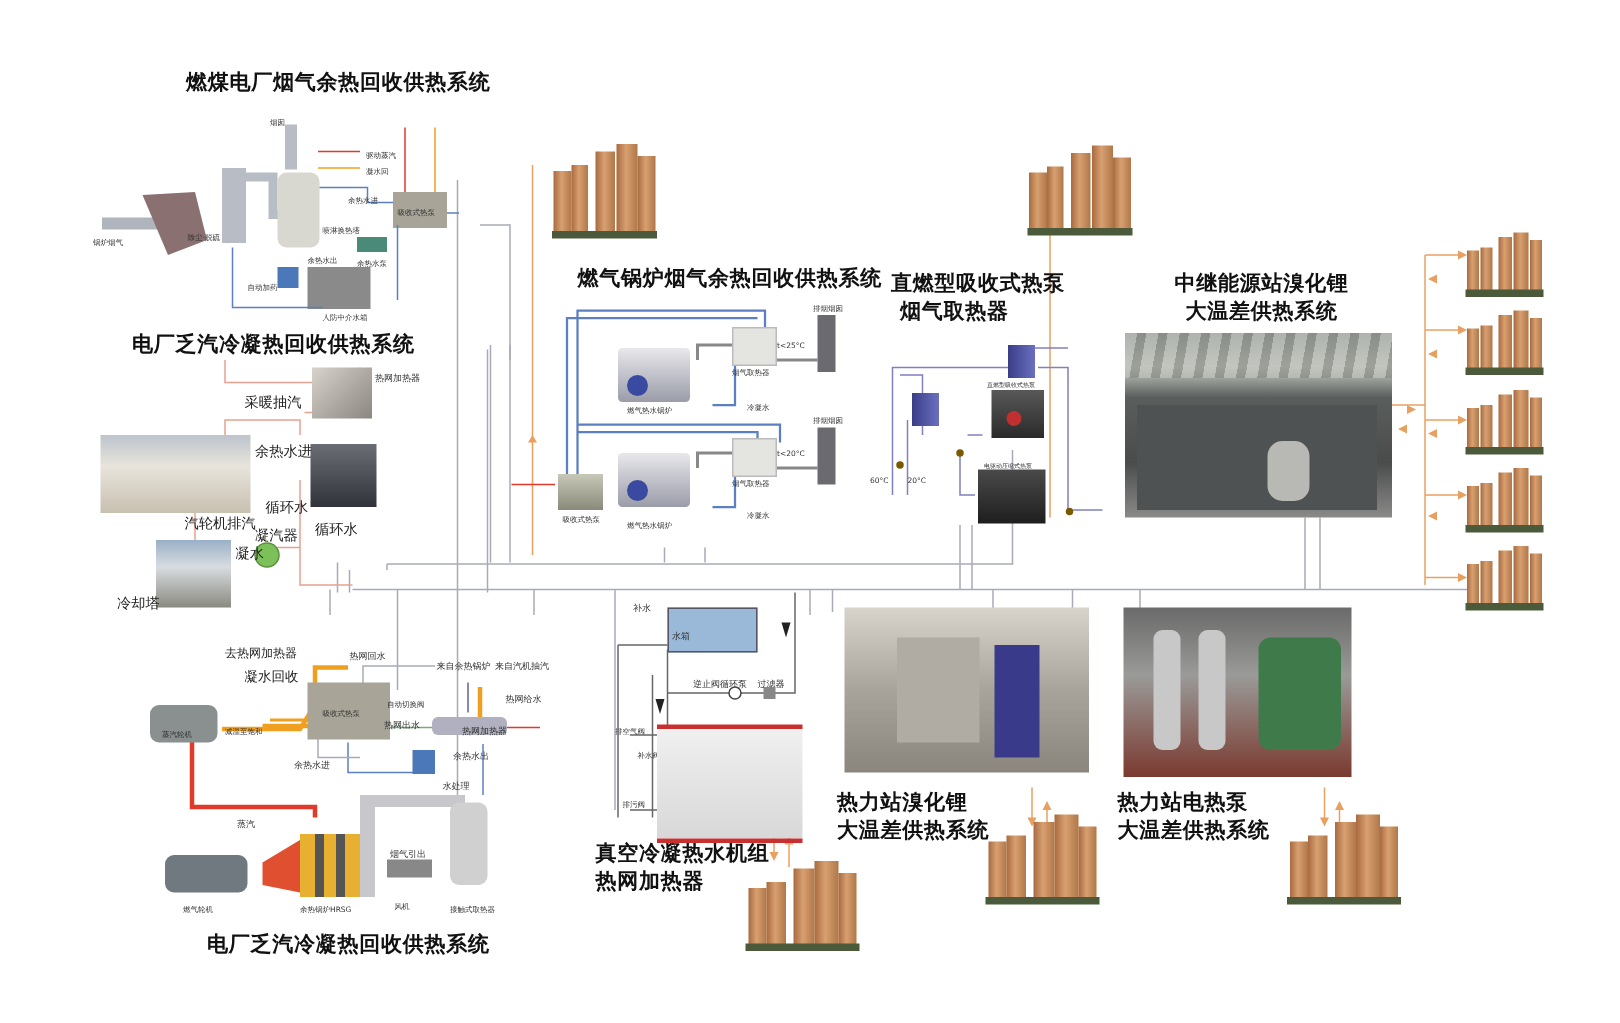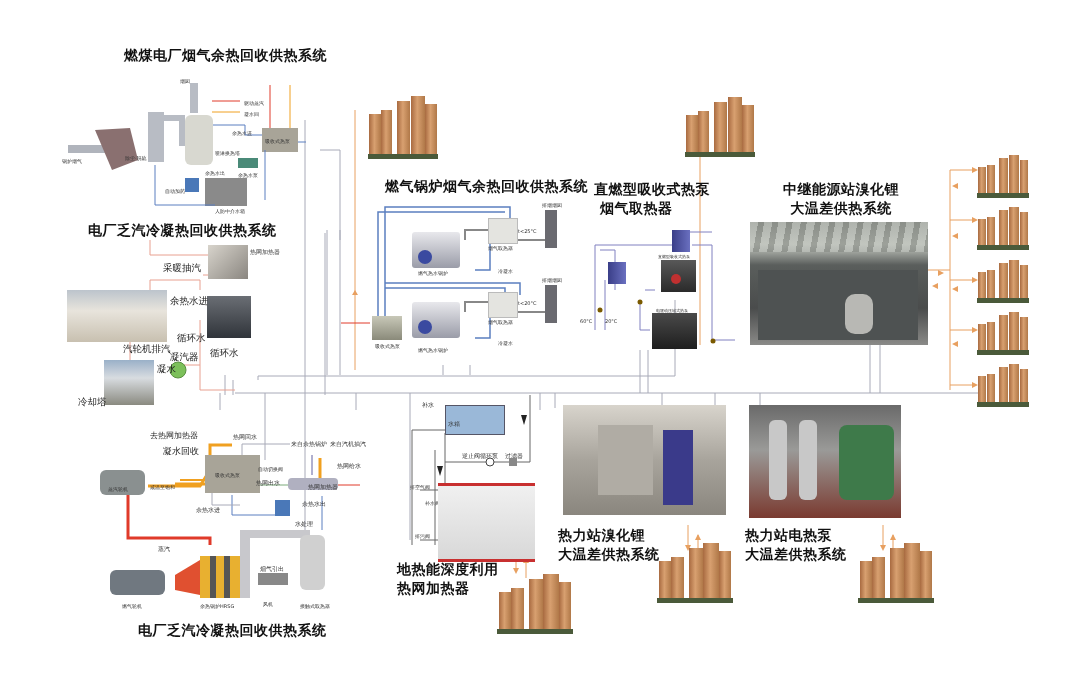--- a/index.html
+++ b/index.html
@@ -186,21 +186,21 @@
 <div class="abs title" style="left:385px;top:177px;">燃气锅炉烟气余热回收供热系统</div>
 <div class="abs title" style="left:594px;top:180px;text-align:left;">
   <div>直燃型吸收式热泵</div>
   <div style="padding-left:6px">烟气取热器</div>
 </div>
 <div class="abs title" style="left:783px;top:180px;text-align:center;">
   <div>中继能源站溴化锂</div>
   <div>大温差供热系统</div>
 </div>
 <div class="abs title" style="left:397px;top:560px;">
-  <div>地热能深度利用</div>
+  <div>真空冷凝热水机组</div>
   <div>热网加热器</div>
 </div>
 <div class="abs title" style="left:558px;top:526px;">
   <div>热力站溴化锂</div>
   <div>大温差供热系统</div>
 </div>
 <div class="abs title" style="left:745px;top:526px;">
   <div>热力站电热泵</div>
   <div>大温差供热系统</div>
 </div>

